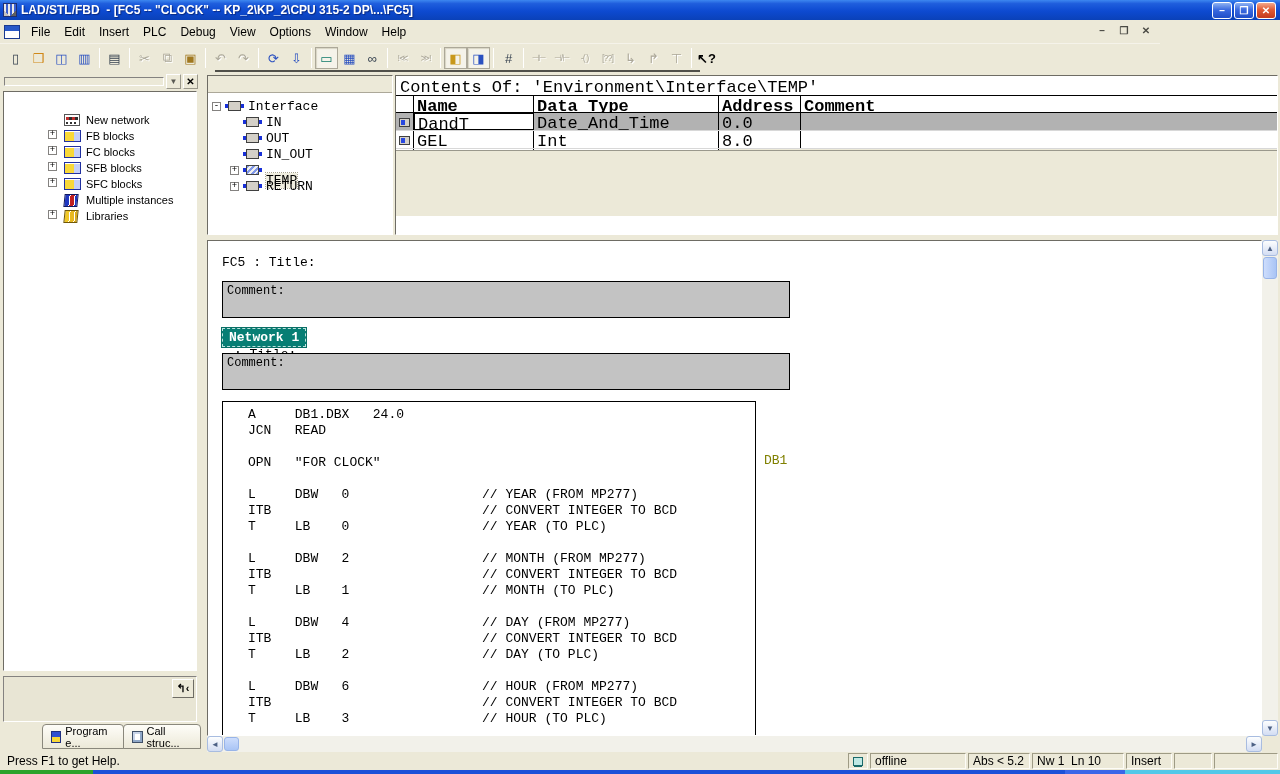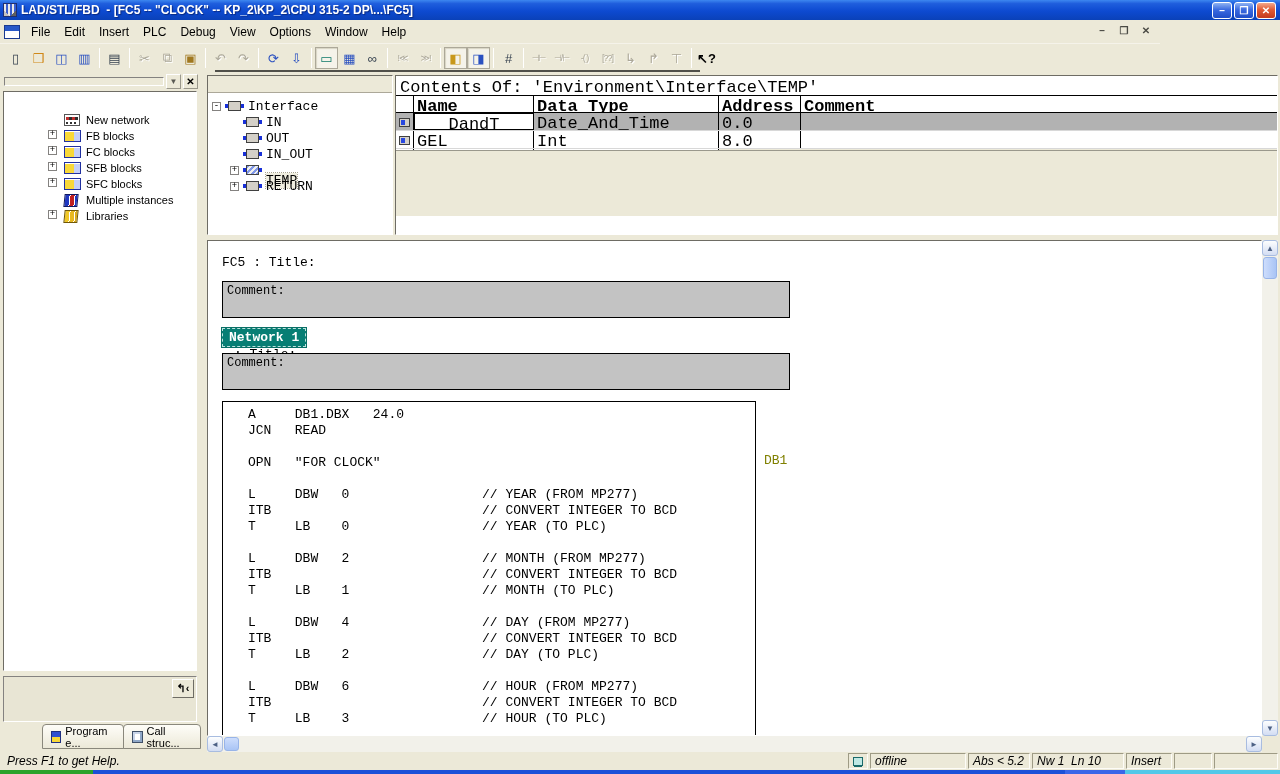--- a/index.html
+++ b/index.html
@@ -113,21 +113,21 @@
     border:1px solid; border-color:#6e6c64 #fff #fff #6e6c64;
     font-family:"Liberation Mono", monospace; font-size:17px; }
   .ct-title { height:18px; padding:2px 0 0 4px; white-space:pre; }
   .ct-table { position:absolute; left:0; top:19px; right:0; }
   .ct-row { display:flex; height:18px; border-bottom:1px solid #d8d8d8; }
   .ct-row.hdr { font-weight:bold; border-top:1px solid #000; border-bottom:1px solid #000; }
   .ct-row.sel { background:#b2b2b2; }
   .ct-cell { padding:1px 3px 0 3px; border-right:1px solid #000; overflow:hidden; white-space:pre; }
   .c-ico { flex:0 0 18px; display:flex; align-items:center; justify-content:center; }
   .c-name { flex:0 0 120px; } .c-type { flex:0 0 185px; } .c-addr { flex:0 0 82px; } .c-comm { flex:1; border-right:none; }
-  .c-name.editcell { background:#fff; border:1px solid #000; margin:0;text-align:center; }
+  .c-name.editcell { background:#fff; border:1px solid #000; margin:0; }
   .row-icon { width:12px; height:9px; background:#d4d0c8; border:1px solid #404040; position:relative; }
   .row-icon::before { content:""; position:absolute; left:1px; top:1px; width:4px; height:5px; background:#2848e0; }
   .ct-row.blank .c-addr, .ct-row.blank .c-comm { background:#ece9d8; border-right:none; }
   .ct-below { position:absolute; left:0; top:74px; right:0; height:66px; background:#ece9d8; border-top:1px solid #9a988c; }
 
   
   .code-pane { position:absolute; left:2px; top:168px; right:16px; bottom:16px; background:#fff; overflow:hidden;
     border:1px solid; border-color:#6e6c64 #fff #fff #6e6c64;
     font-family:"Liberation Mono", monospace; font-size:13px; }
   .blk-title { position:absolute; left:14px; top:14px; white-space:pre; }
@@ -150,21 +150,21 @@
   .hscroll .left { left:0; } .hscroll .right { right:0; }
   .vthumb { position:absolute; left:1px; top:17px; width:14px; height:22px;
     background:linear-gradient(90deg,#cdddfc,#a9c4f5); border:1px solid #98b4e8; border-radius:3px; }
   .hthumb { position:absolute; top:1px; left:17px; width:15px; height:14px;
     background:linear-gradient(180deg,#cdddfc,#a9c4f5); border:1px solid #98b4e8; border-radius:3px; }
 
   
   .statusbar { position:absolute; left:0; top:752px; width:1280px; height:18px; background:#ece9d8;
     display:flex; align-items:stretch; gap:2px; padding:1px 2px; font-size:12px; }
   .sb-cell { border:1px solid; border-color:#9e9b85 #fdfcf7 #fdfcf7 #9e9b85; padding:0 4px;
-    display:flex; align-items:center; white-space:pre;font-style:italic; }
+    display:flex; align-items:center; white-space:pre; }
   .sb-main { flex:1; border-color:transparent; }
   .conn-icon { width:11px; height:9px; border:1px solid #1a6a6a; background:#bfe8e4; box-shadow:0 2px 0 -1px #1a6a6a; }
 
   .taskbar-strip { position:absolute; left:0; top:770px; width:1280px; height:4px; background:#1c50d8; }
   .ts-green { position:absolute; left:0; width:93px; height:4px; background:#2ca32c; }
   .ts-mid { position:absolute; left:1065px; width:60px; height:4px; background:#3a66e8; }
   .ts-cyan { position:absolute; left:1125px; width:155px; height:4px; background:#52c8e8; }
 </style>
 </head>
 <body>

